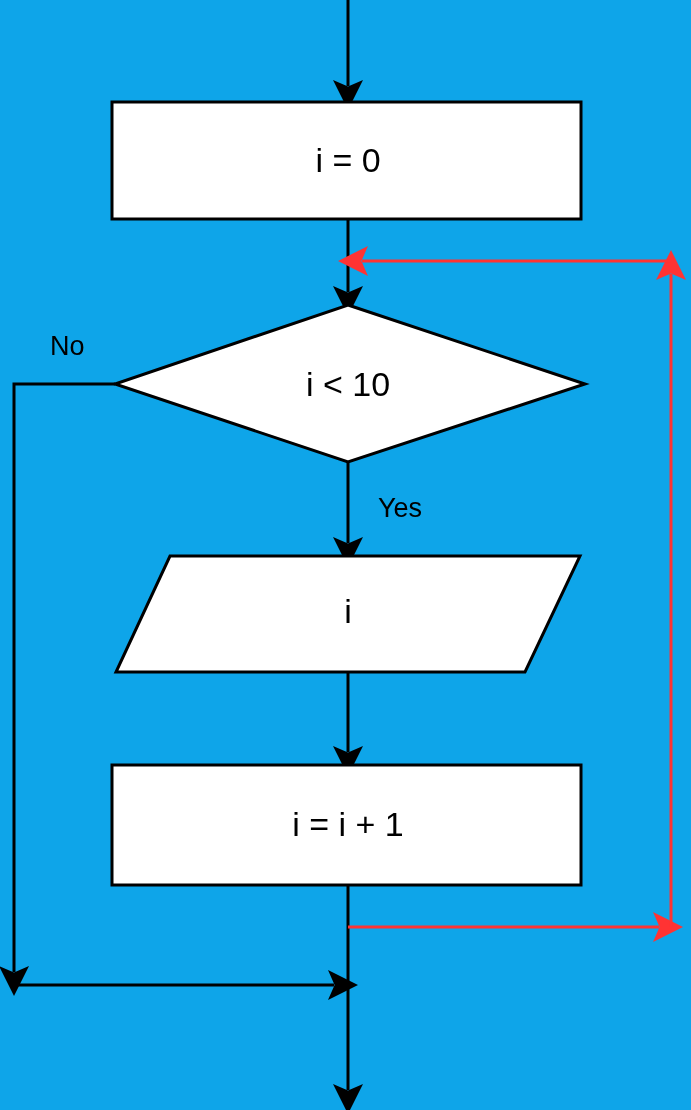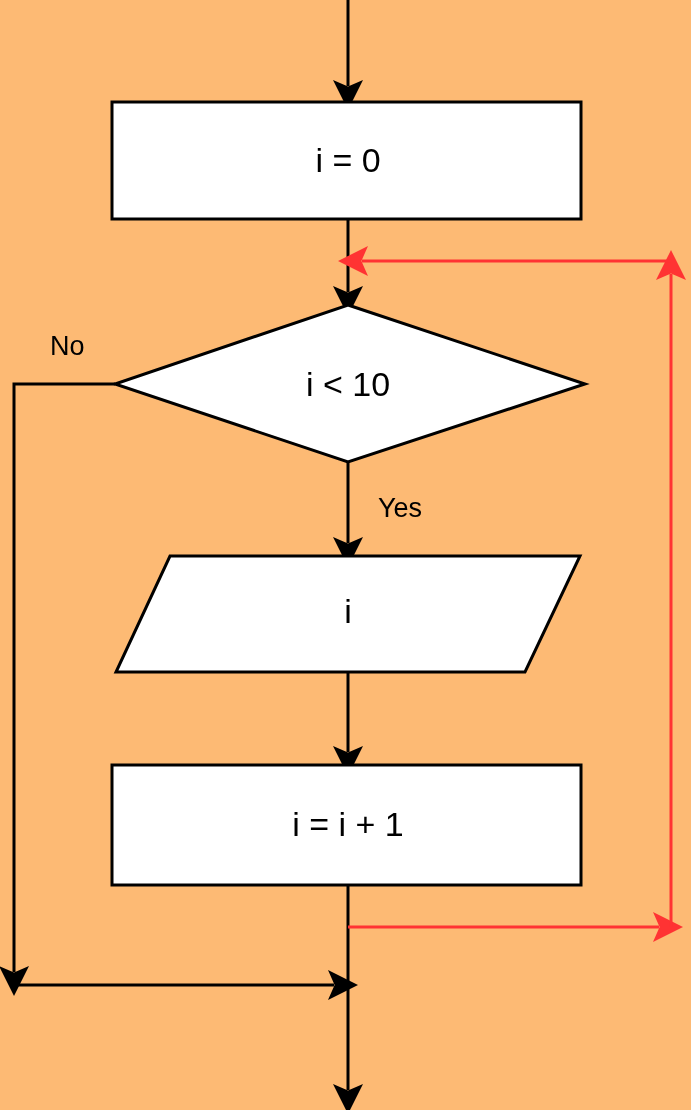--- a/index.html
+++ b/index.html
@@ -8,21 +8,21 @@
     padding: 0;
     background: #ffffff;
   }
   body {
     font-family: "Liberation Sans", sans-serif;
   }
   #flowchart-root {
     position: relative;
     width: 691px;
     height: 1110px;
-    background: #fdba74;
+    background: #0ea5e9;
     overflow: hidden;
   }
   #flowchart-svg {
     position: absolute;
     left: 0;
     top: 0;
     width: 691px;
     height: 1110px;
     display: block;
   }

